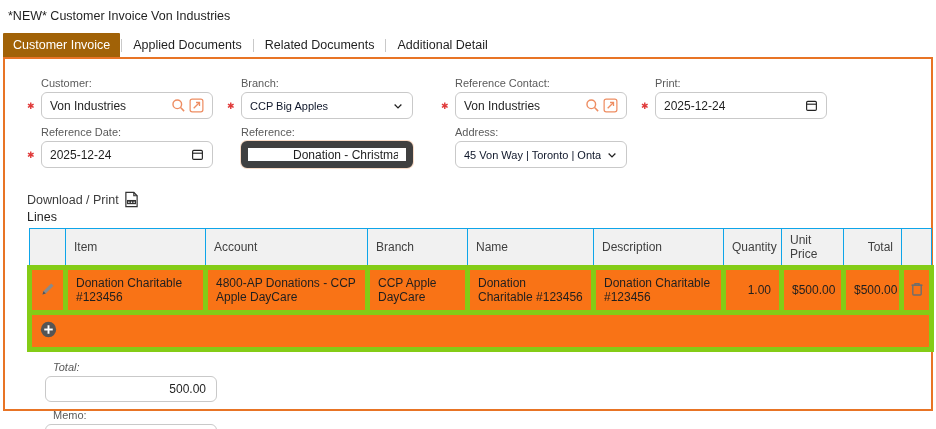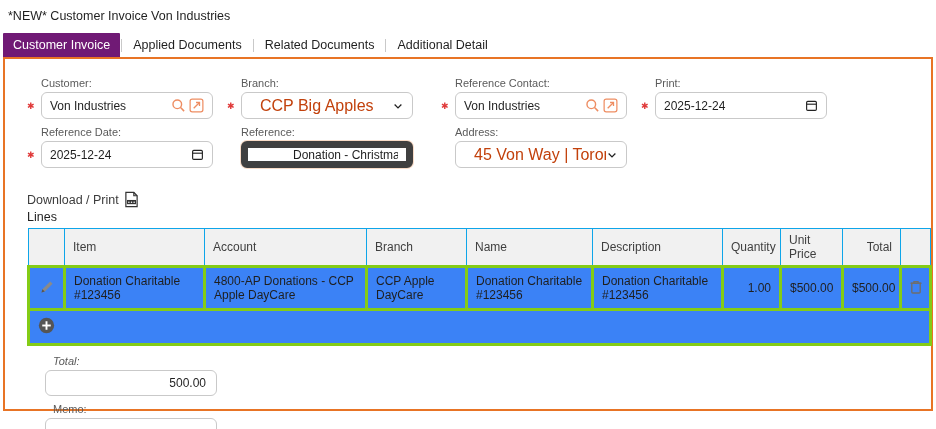--- a/index.html
+++ b/index.html
@@ -3,45 +3,45 @@
 <meta charset="utf-8">
 <style>
   * { margin:0; padding:0; box-sizing:border-box; }
   html,body { width:936px; height:429px; background:#ffffff; font-family:"Liberation Sans", sans-serif; color:#222; overflow:hidden; }
   .page { position:relative; width:936px; height:429px; }
 
   .page-title { position:absolute; left:8px; top:9px; font-size:12.5px; color:#1f1f1f; }
 
   .tabbar { position:absolute; left:3px; top:33px; display:flex; align-items:center; height:24px; }
   .tab { font-size:12.5px; padding:5px 10px 6px 10px; color:#1f1f1f; cursor:default; white-space:nowrap; }
-  .tab.active { background:#701a75; color:#ffffff; border-radius:1px; }
+  .tab.active { background:#a16207; color:#ffffff; border-radius:1px; }
   .tab-sep { width:1px; height:13px; background:#c9c9c9; margin:0 1px; }
 
   .panel { position:absolute; left:3px; top:57px; width:930px; height:354px; border:2px solid #E87425; background:#fff; padding:18px 20px 0 20px; }
 
   .field-row { display:flex; align-items:flex-end; margin-bottom:7px; }
   .fg { display:flex; flex-direction:column; }
   .fg .lbl { font-size:11px; color:#5a5a5a; margin:0 0 3px 16px; white-space:nowrap; }
   .inp-line { display:flex; align-items:center; }
   .req { width:16px; font-size:9px; color:#e03a3a; text-align:left; padding-left:2px; }
   .req.empty { color:transparent; }
   .inp { position:relative; width:172px; height:27px; border:1px solid #c9c9c9; border-radius:6px; background:#fff; display:flex; align-items:center; padding:0 8px; }
   .inp input { border:none; outline:none; flex:1; min-width:0; font-size:12px; font-family:"Liberation Sans", sans-serif; color:#1f1f1f; background:transparent; }
   .inp.focused { border:7px solid #404040; box-shadow:0 0 0 1px rgba(232,116,37,.25);padding-left:45px; }
   .inp .tail-icons { display:flex; align-items:center; gap:3px; }
   .selectbox { justify-content:space-between; cursor:default; }
-  .selectbox .sel-text { font-size:16px; color:#c2410c; white-space:nowrap; overflow:hidden;margin-left:10px; }
+  .selectbox .sel-text { font-size:11px; color:#0f172a; white-space:nowrap; overflow:hidden; }
   .icon-btn { display:flex; align-items:center; cursor:pointer; }
 
   .download-line { display:flex; align-items:center; gap:5px; margin:23px 0 2px 2px; font-size:12.5px; color:#3c3c3c; cursor:pointer; width:fit-content; }
   .lines-label { font-size:12.5px; color:#1f1f1f; margin:2px 0 4px 2px; font-weight:500; }
 
   table.lines { border-collapse:collapse; table-layout:fixed; width:886px; margin-left:2px; font-size:12px; }
   table.lines th { background:#f1f1f1; color:#3f3f3f; font-weight:400; text-align:left; padding:4px 8px; border:1px solid #0ea5e9; font-size:12px; }
-  table.lines td { background:#3b82f6; padding:6px 8px; border:3px solid #84cc16; vertical-align:middle; color:#1f1f1f; }
+  table.lines td { background:#f97316; padding:6px 8px; border:5px solid #84cc16; vertical-align:middle; color:#1f1f1f; }
   table.lines .num { text-align:right; }
   table.lines .icon-cell { text-align:center; padding:4px 2px; }
   .addrow td { padding:5px 6px; }
 
   .total-block { margin:9px 0 0 20px; }
   .total-block .lbl { font-size:11px; color:#5a5a5a; margin:0 0 3px 8px;font-style:italic; }
   .total-input { width:172px; height:26px; border:1px solid #c9c9c9; border-radius:6px; padding:0 10px; font-size:12px; text-align:right; color:#1f1f1f; outline:none; font-family:"Liberation Sans", sans-serif; }
   .memo-block { margin:7px 0 0 20px; }
   .memo-block .lbl { font-size:11px; color:#5a5a5a; margin:0 0 3px 8px; }
   .memo-area { width:172px; height:56px; border:1px solid #c9c9c9; border-radius:6px; padding:6px 8px; font-size:12px; font-family:"Liberation Sans", sans-serif; resize:none; outline:none; color:#1f1f1f; }

